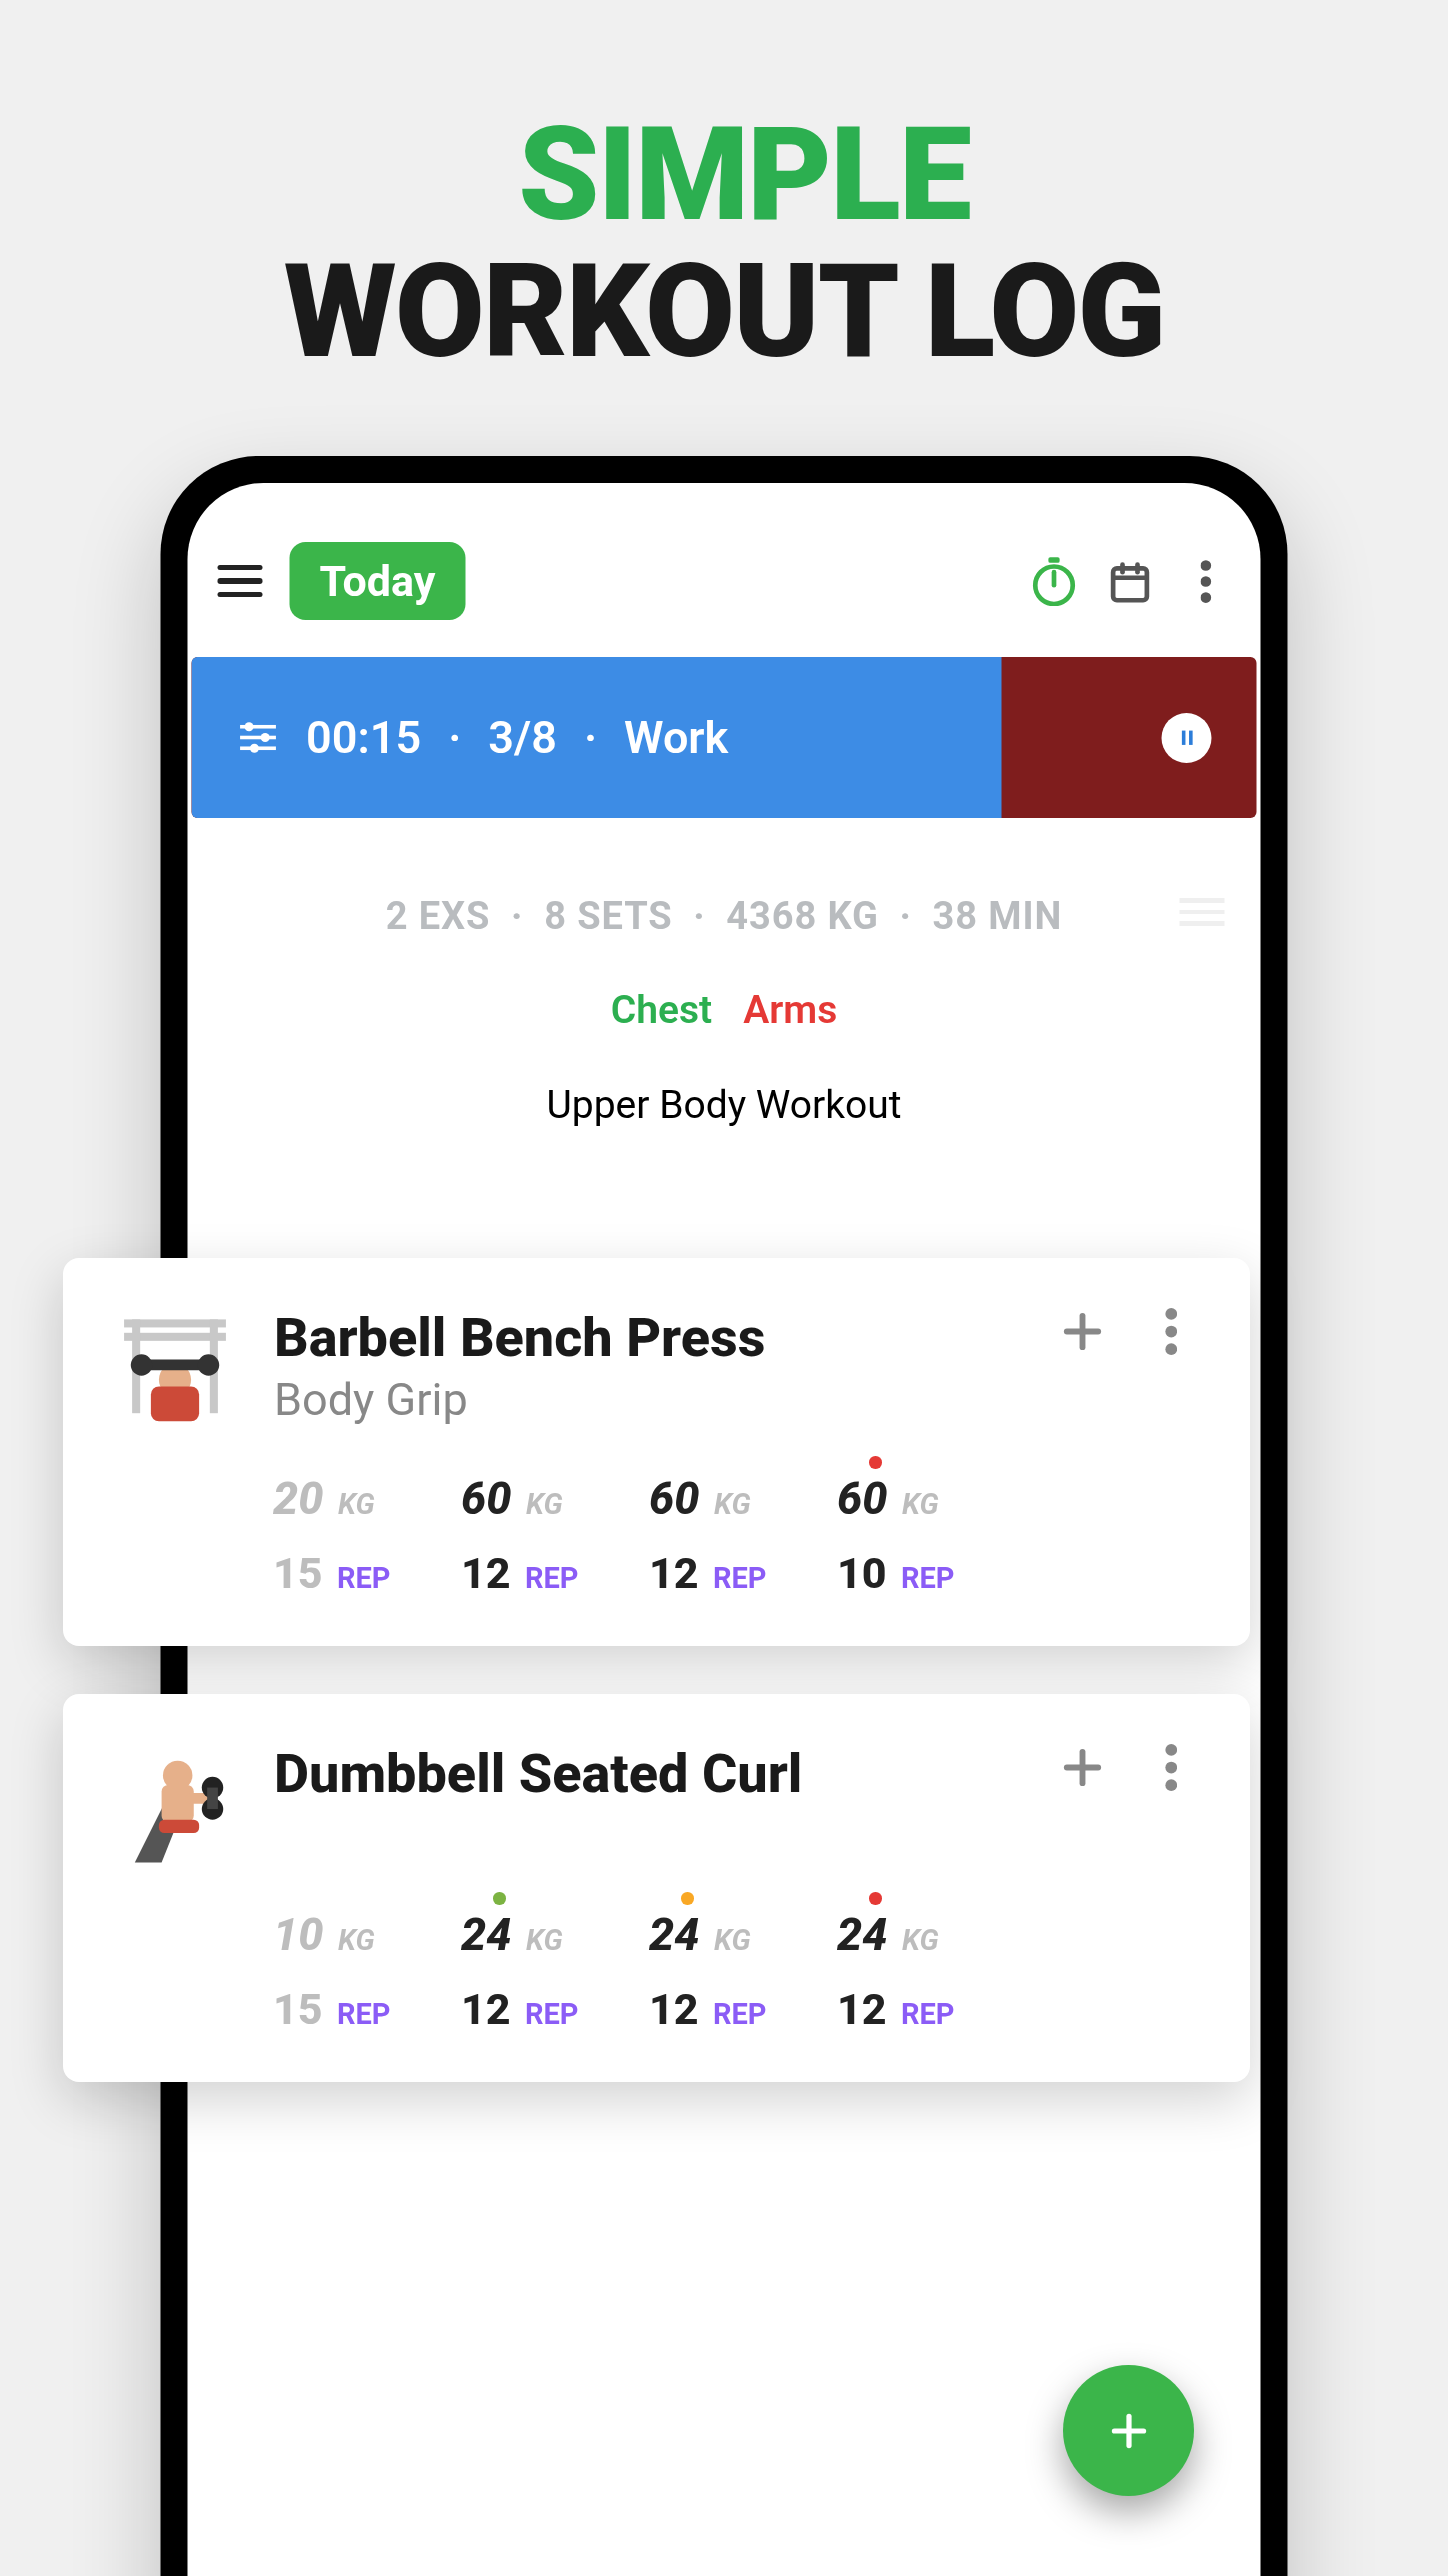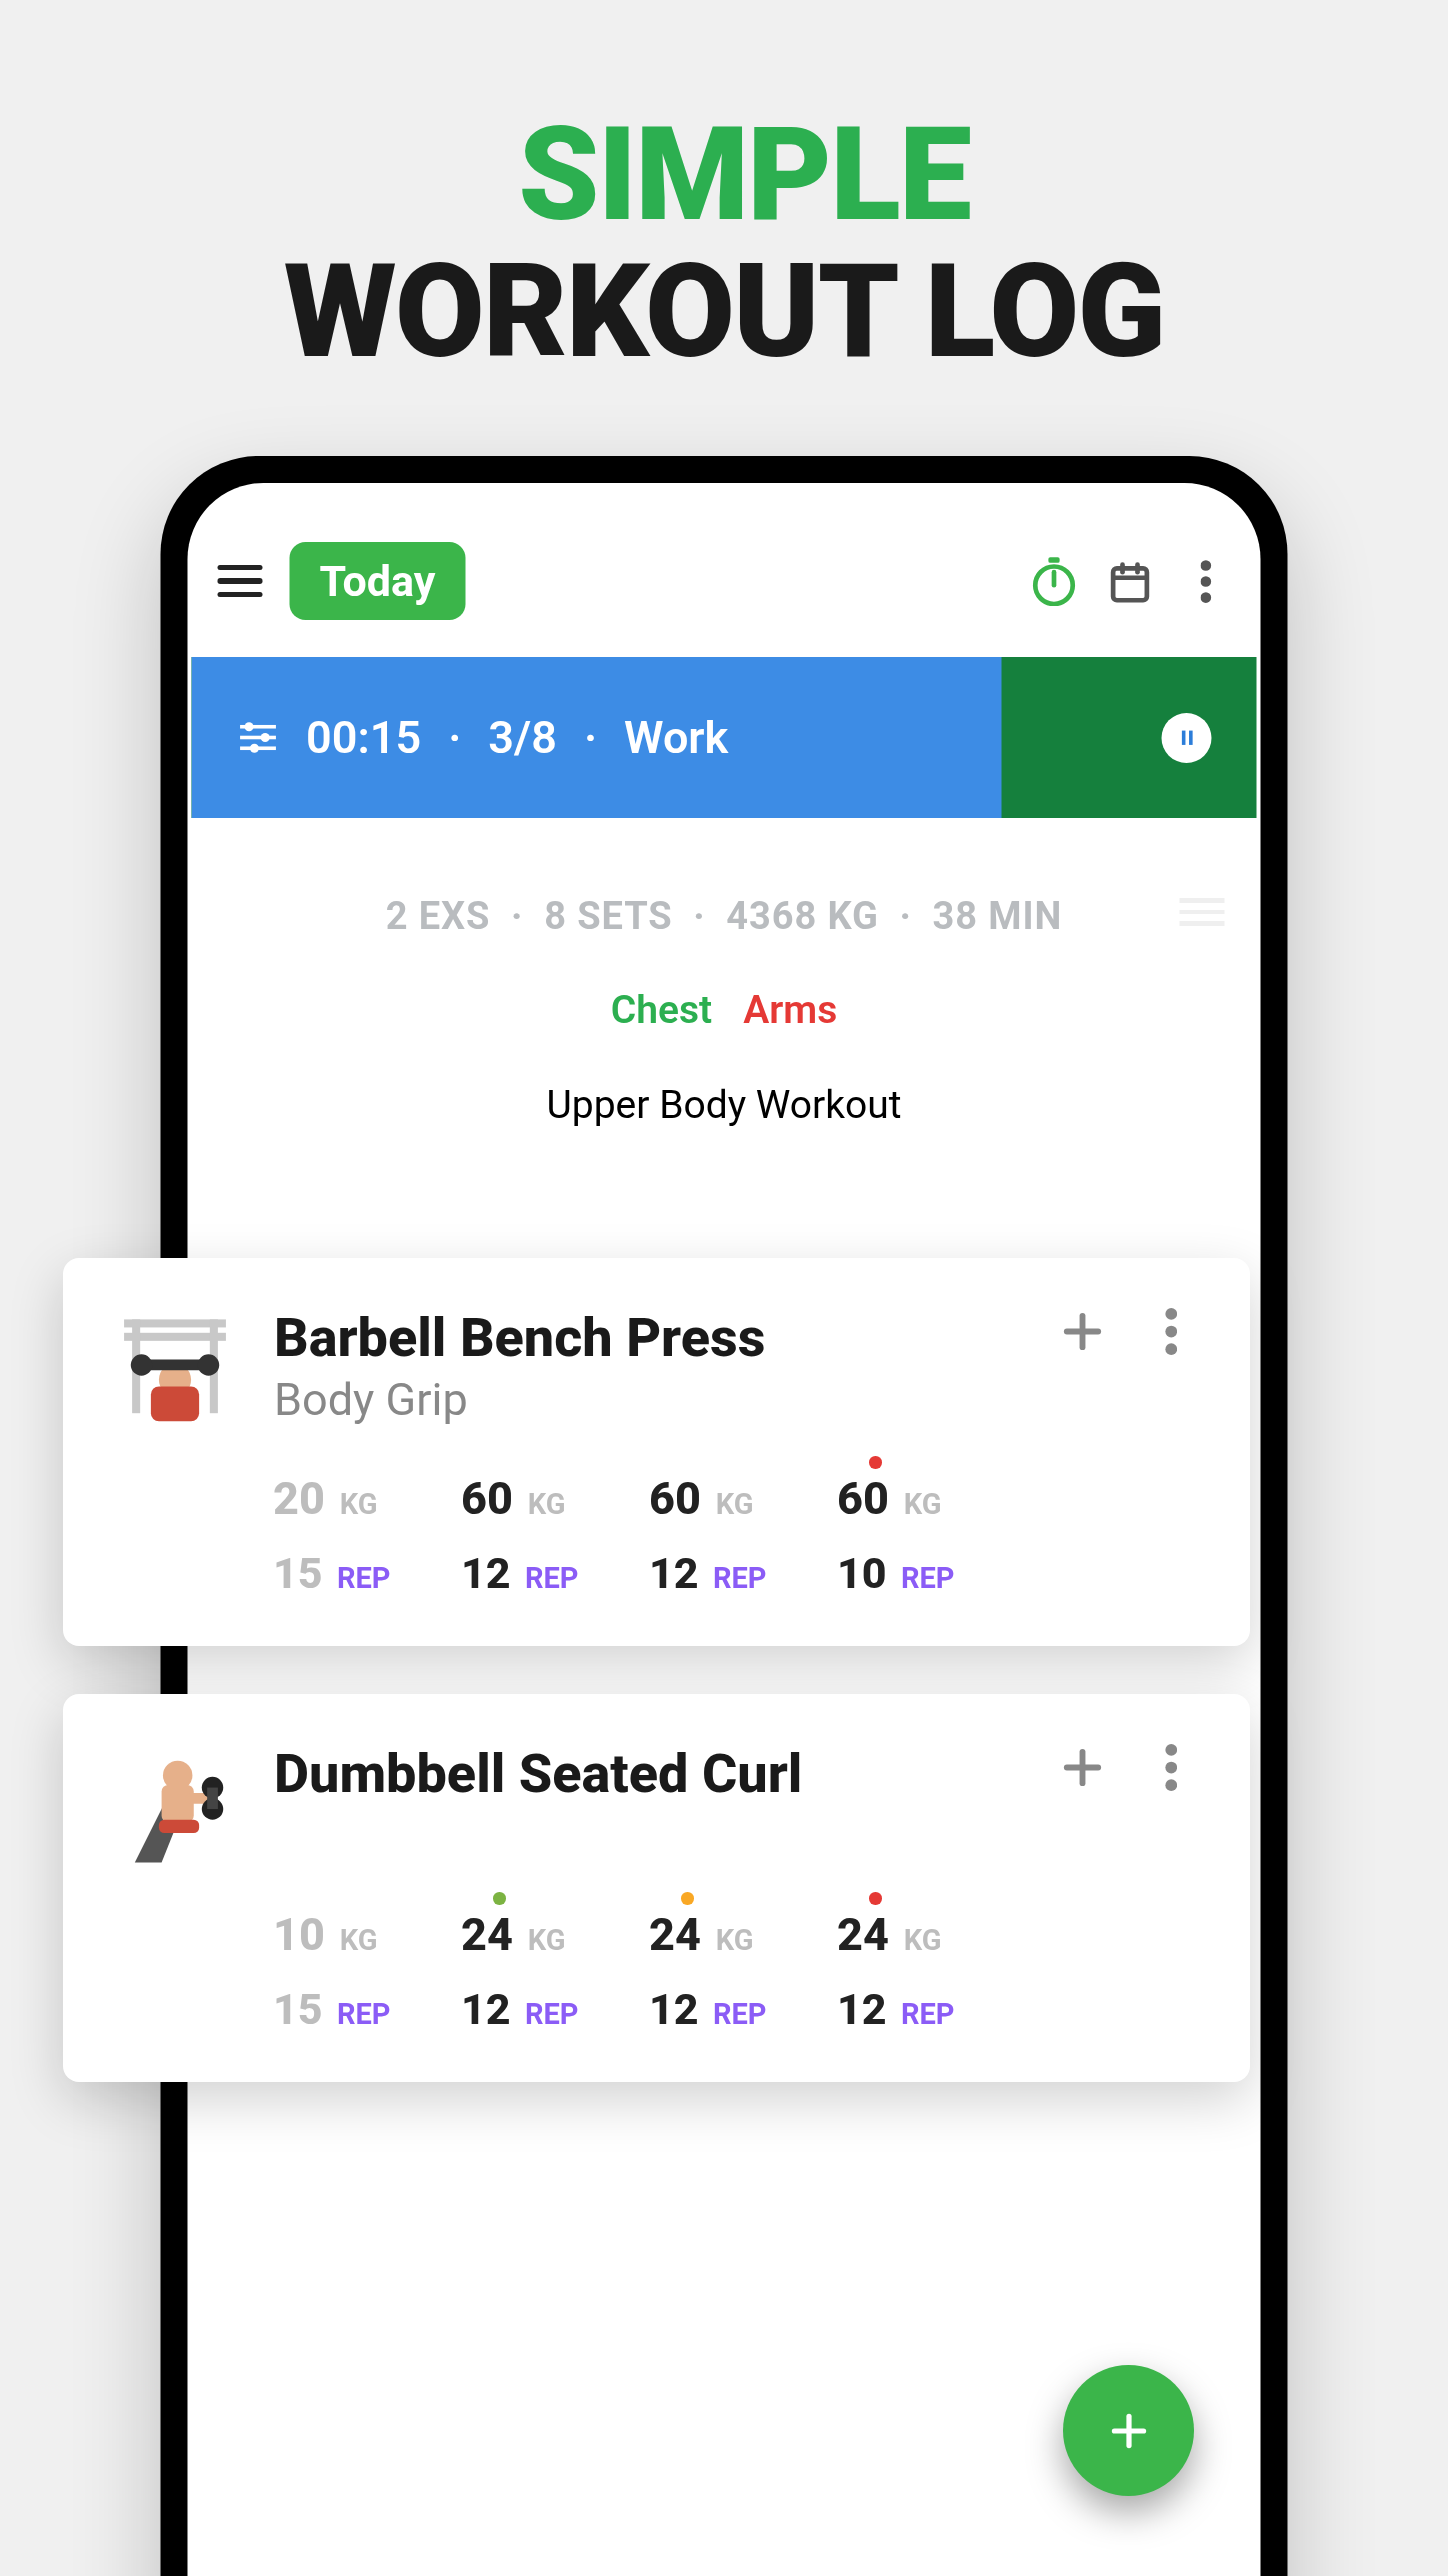--- a/index.html
+++ b/index.html
@@ -91,22 +91,22 @@
   }
   .app-bar-spacer { flex: 1; }
   .app-bar-icon {
     width: 49px; height: 49px;
     display:flex; align-items:center; justify-content:center;
     cursor:pointer;
   }
   .timer-bar {
     margin: 27px 3.6px 0 3.6px;
     height: 161px;
-    background: #15803d;
-    border-radius: 0;
+    background: #7f1d1d;
+    border-radius: 6px;
     position: relative;
     display: flex;
     align-items: center;
     color: #fff;
     font-size: 45px;
     font-weight: 600;
     overflow: hidden;
   }
   .timer-progress {
     position: absolute;
@@ -193,20 +193,21 @@
     margin-left: 165px;
     gap: 9px;
   }
   .set-col {
     min-width: 179px;
     position:relative;
   }
   .set-kg {
     font-size: 45px;
     font-weight:800;
+    font-style:italic;
   }
   .set-kg .num { color:#222; }
   .set-kg.done .num { color:#BDBDBD; }
   .set-kg .unit { color:#BDBDBD; font-size:29px; font-weight:700; margin-left:3.6px; }
   .set-rep {
     margin-top: 23px;
     font-size: 43px;
     font-weight:800;
   }
   .set-rep .num { color:#222; }

